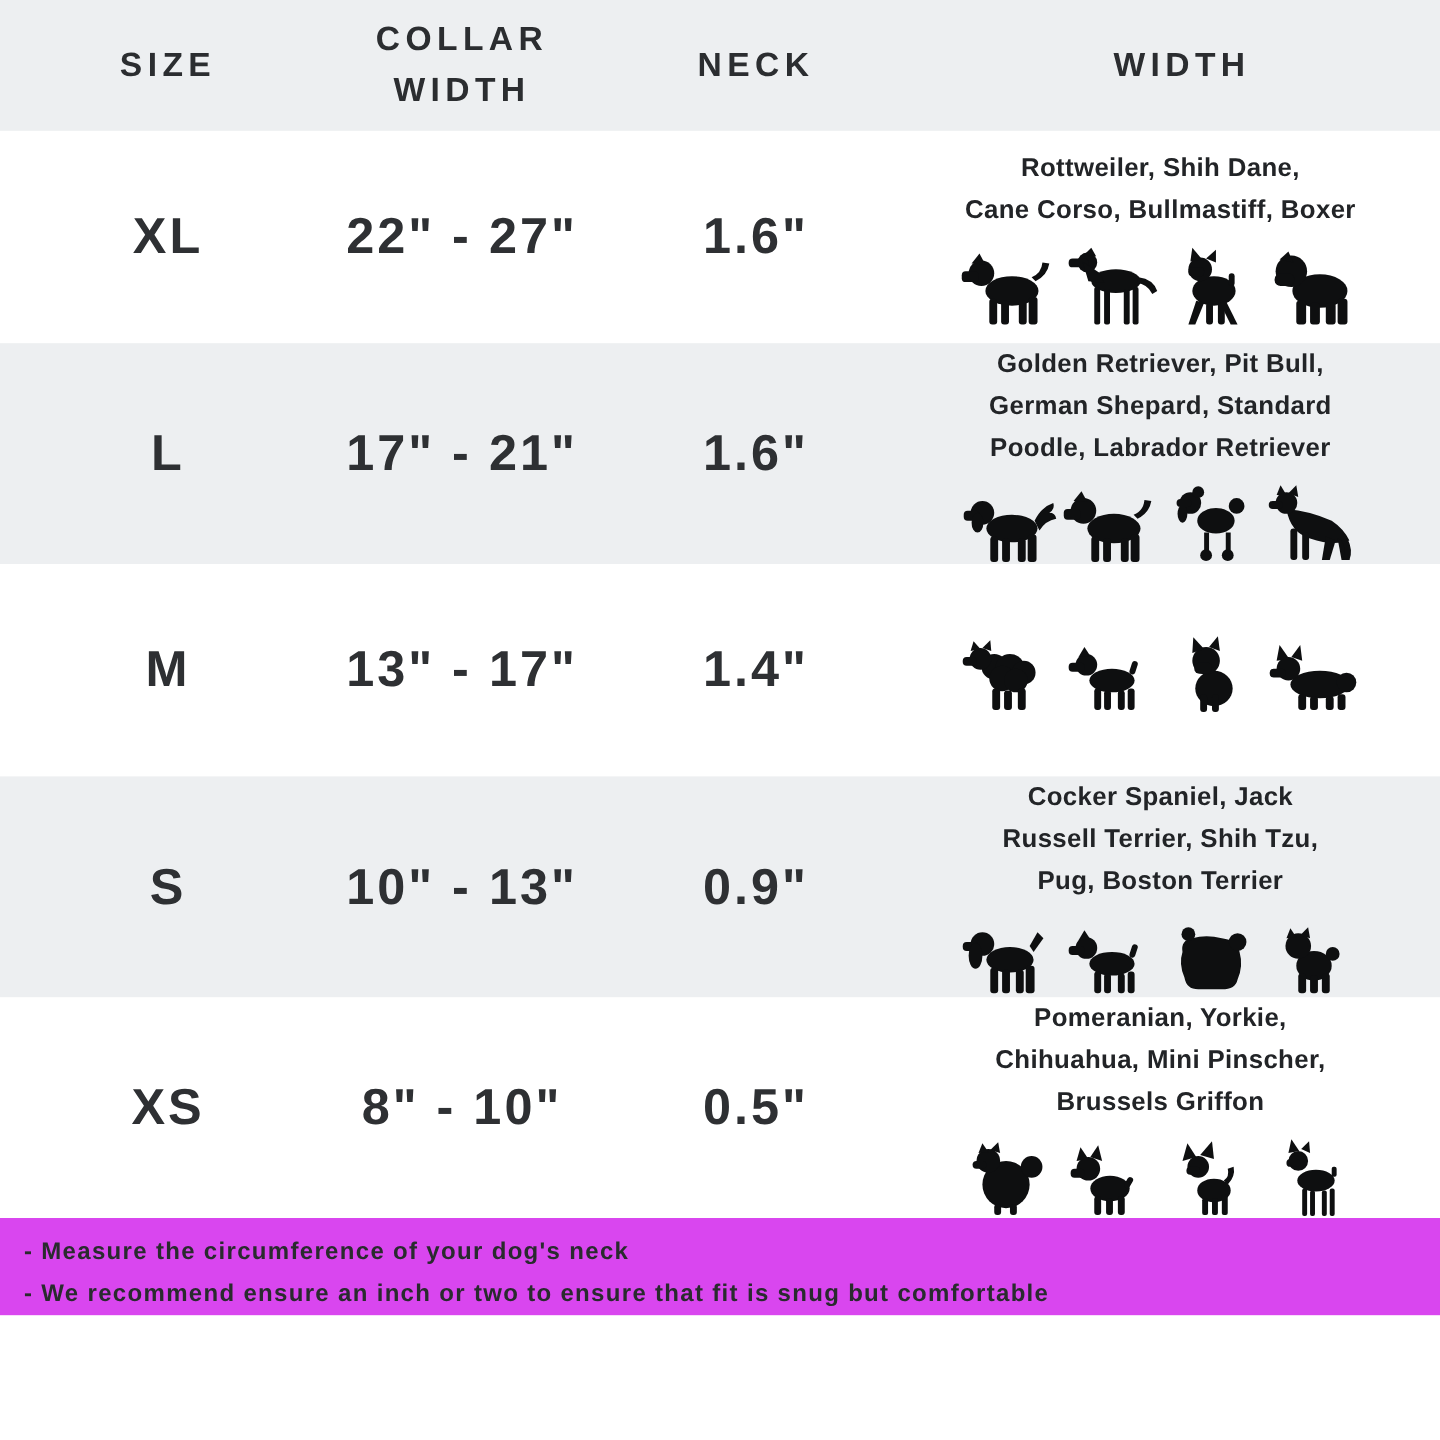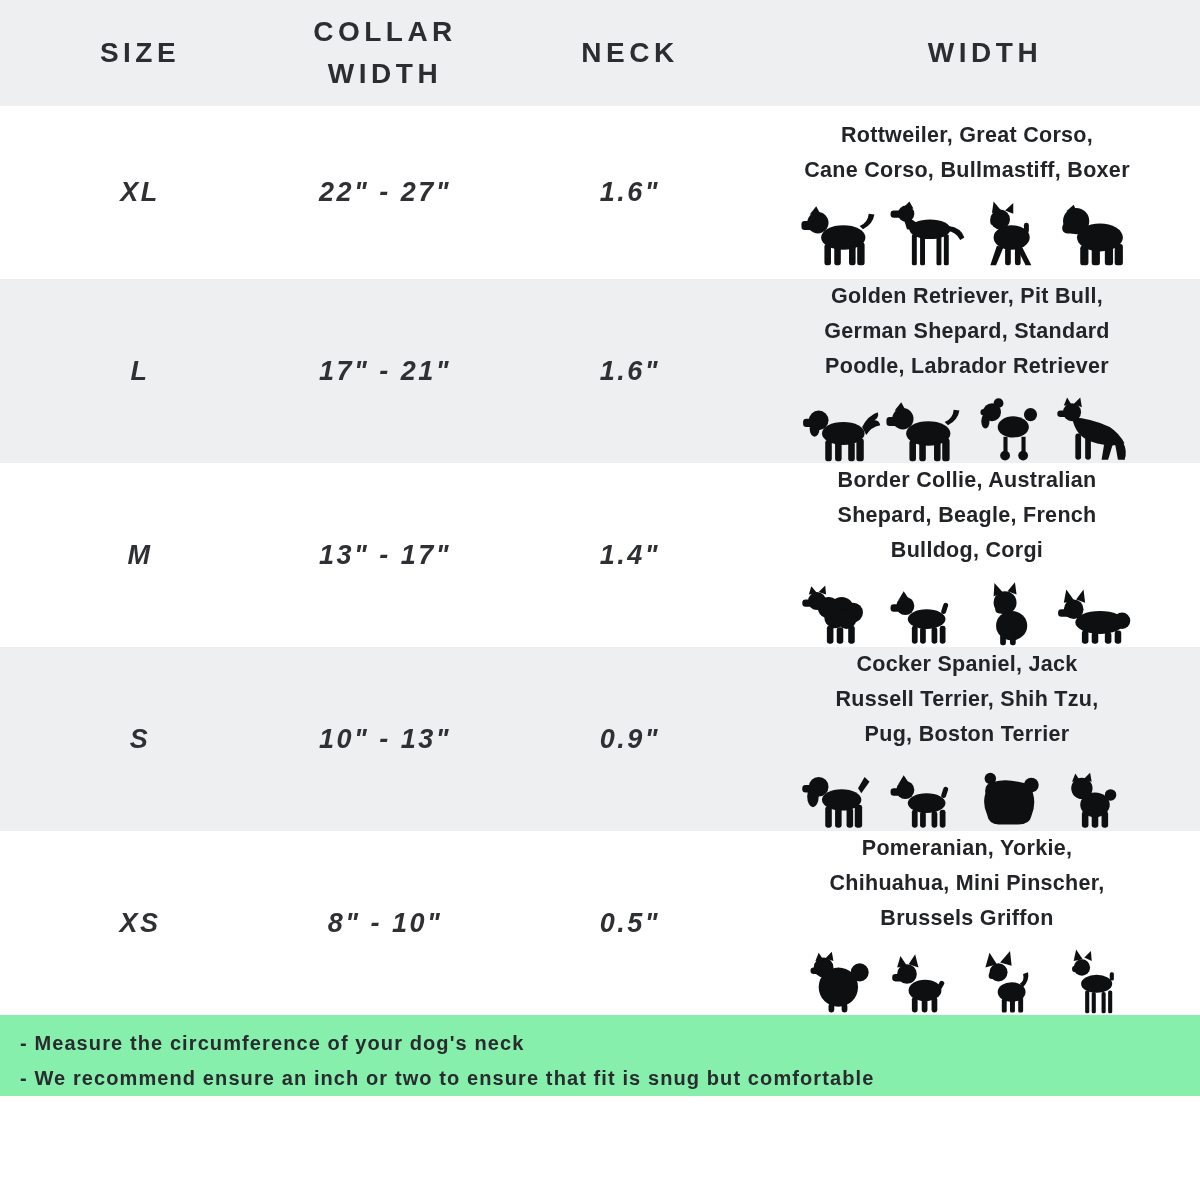--- a/index.html
+++ b/index.html
@@ -20,36 +20,36 @@
   .cell{
     display:flex;justify-content:center;align-items:center;
     text-align:center;
   }
   .hdr{
     font-size:28px;font-weight:700;letter-spacing:4.5px;
     line-height:42px;color:#2b2d30;
   }
   .hdr-inner{max-width:190px}
   .val{
-    font-size:27px;font-weight:700;letter-spacing:2.5px;color:#2e3033;font-style:italic;
+    font-size:42px;font-weight:700;letter-spacing:2.5px;color:#2e3033;
   }
   .breeds-cell{
     flex-direction:column;gap:5px;padding-right:36px;
   }
   .breeds-text{
     font-size:21.5px;font-weight:700;line-height:35px;
     letter-spacing:0.3px;white-space:pre-line;color:#222427;
   }
   .dogs{
     display:flex;align-items:flex-end;justify-content:center;
     gap:3px;height:74px;
   }
   .dog{width:82px;height:71px;fill:#0e0f10}
   .footer{
-    flex:1;background:#86efac;
+    flex:1;background:#d946ef;
     padding:11px 10px 0 20px;
   }
   .note{
     font-size:20px;font-weight:700;letter-spacing:1.1px;
     line-height:35px;color:#292b2e;white-space:nowrap;
   }
 </style>
 </head>
 <body>
 
@@ -62,21 +62,21 @@
       </div>
     <div class="cell hdr">NECK</div>
     <div class="cell hdr">WIDTH</div>
   </div>
 
   <div class="row body-row">
     <div class="cell val">XL</div>
     <div class="cell val">22" - 27"</div>
     <div class="cell val">1.6"</div>
     <div class="cell breeds-cell">
-      <div class="breeds-text">Rottweiler, Great Corso,
+      <div class="breeds-text">Rottweiler, Shih Dane,
 Cane Corso, Bullmastiff, Boxer</div>
       <div class="dogs">
           <svg class="dog" viewBox="0 0 100 80" preserveAspectRatio="xMidYMax meet">
             <ellipse cx="54" cy="44" rx="27" ry="15"></ellipse>
             <circle cx="23" cy="26" r="13"></circle>
             <rect x="3" y="24" width="17" height="11" rx="4"></rect>
             <polygon points="13,16 21,6 27,17"></polygon>
             <rect x="31" y="52" width="8" height="26" rx="3"></rect>
             <rect x="43" y="54" width="8" height="24" rx="3"></rect>
             <rect x="61" y="54" width="8" height="24" rx="3"></rect>
@@ -178,23 +178,20 @@
           </svg>
         </div>
     </div>
   </div>
 
   <div class="row body-row">
     <div class="cell val">M</div>
     <div class="cell val">13" - 17"</div>
     <div class="cell val">1.4"</div>
     <div class="cell breeds-cell">
-      <div class="breeds-text">Border Collie, Australian
-Shepard, Beagle, French
-Bulldog, Corgi</div>
       <div class="dogs">
           <svg class="dog" viewBox="0 0 100 80" preserveAspectRatio="xMidYMax meet">
             <circle cx="36" cy="32" r="13"></circle>
             <circle cx="52" cy="34" r="15"></circle>
             <circle cx="66" cy="38" r="12"></circle>
             <circle cx="44" cy="44" r="13"></circle>
             <circle cx="58" cy="46" r="12"></circle>
             <circle cx="22" cy="24" r="11"></circle>
             <polygon points="12,16 15,6 22,14"></polygon>
             <polygon points="24,13 32,5 33,16"></polygon>

